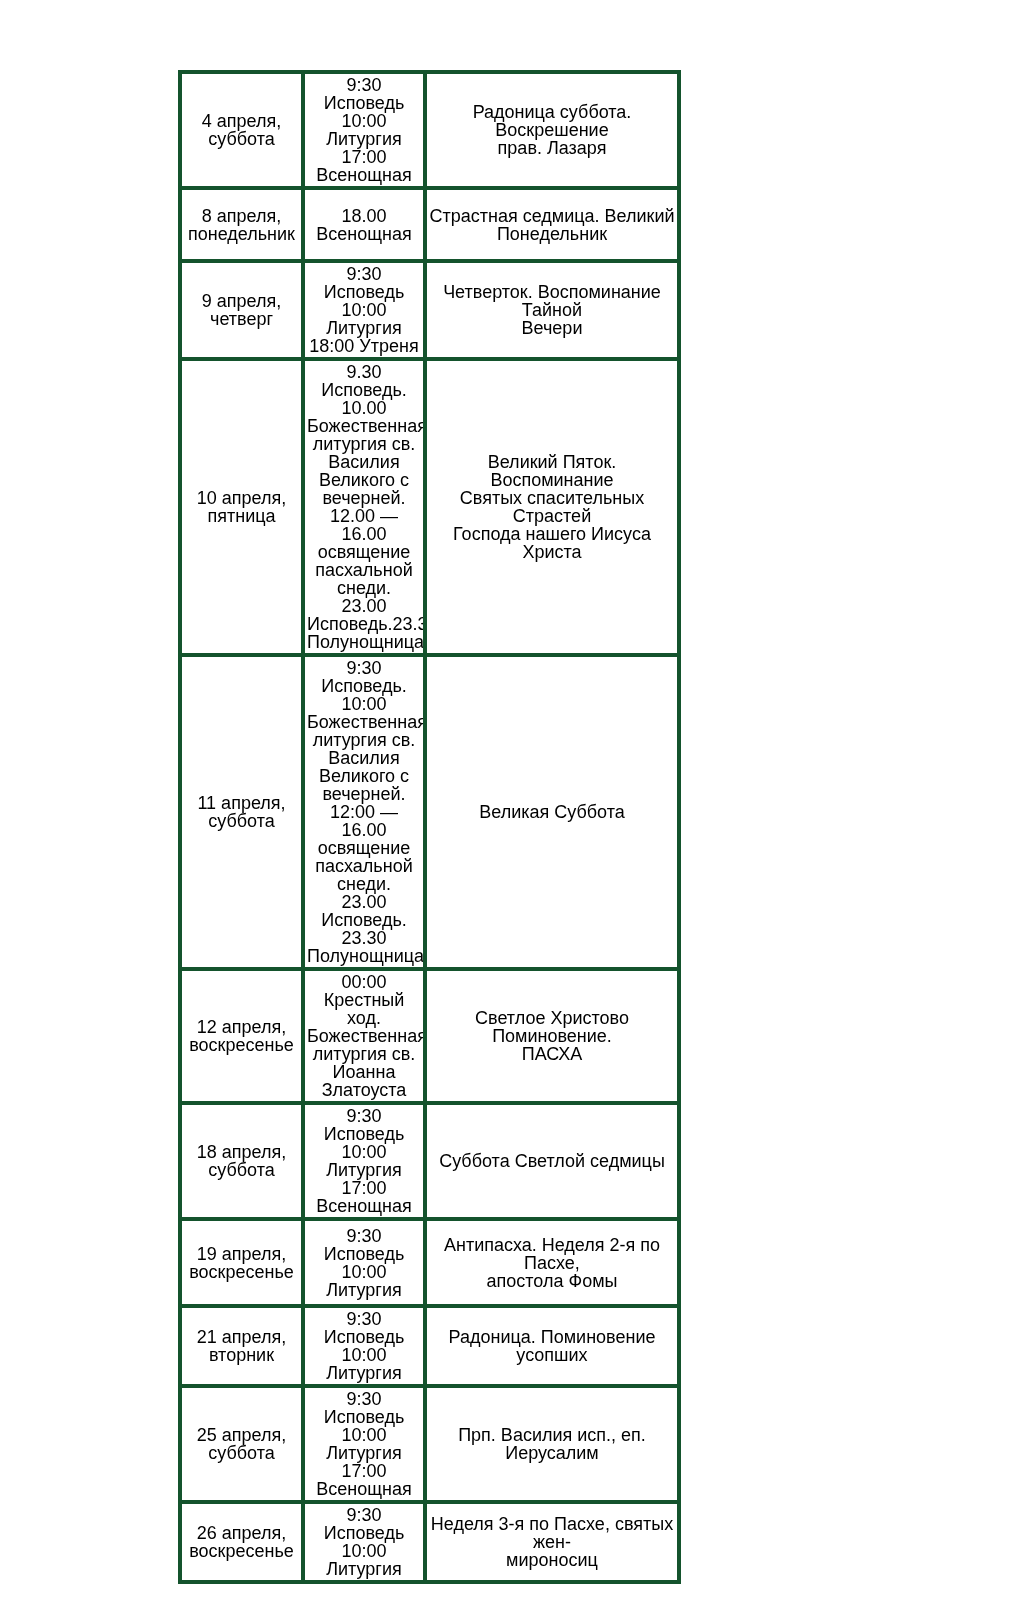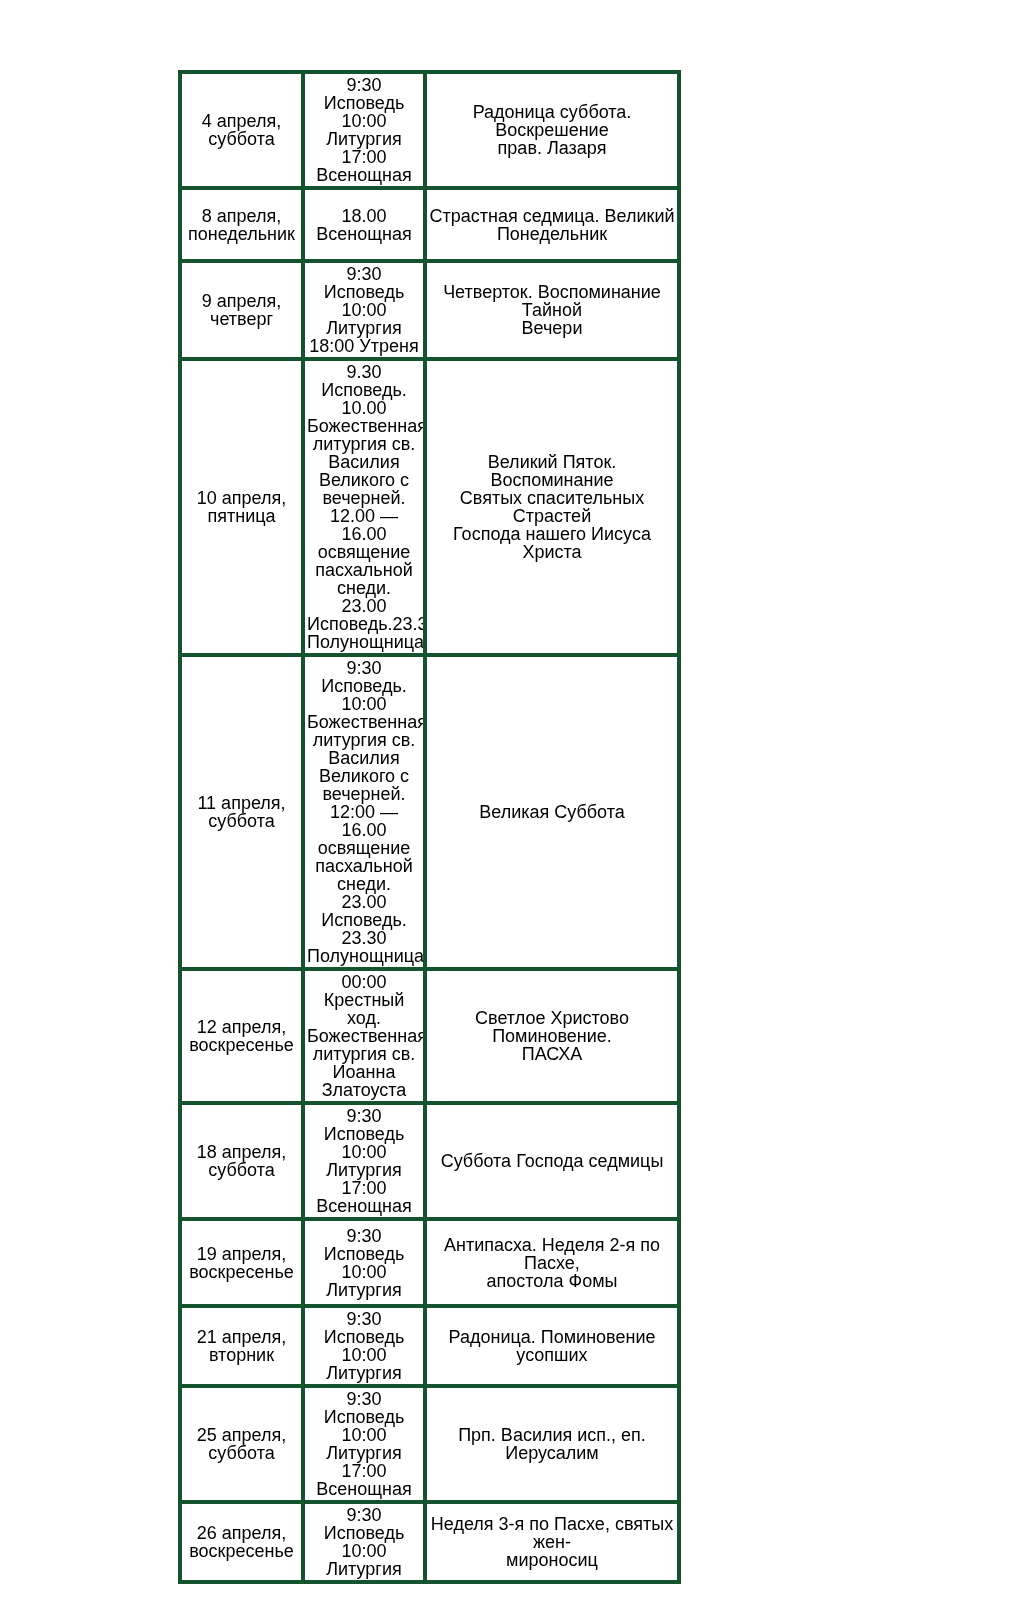--- a/index.html
+++ b/index.html
@@ -126,21 +126,21 @@
         <td>Светлое Христово Поминовение.
 ПАСХА</td>
       </tr>
       <tr style="height:74px">
         <td>18 апреля,
 суббота</td>
         <td>9:30 Исповедь
 10:00 Литургия
 17:00
 Всенощная</td>
-        <td>Суббота Господа седмицы</td>
+        <td>Суббота Светлой седмицы</td>
       </tr>
       <tr style="height:87px">
         <td>19 апреля,
 воскресенье</td>
         <td>9:30 Исповедь
 10:00 Литургия</td>
         <td>Антипасха. Неделя 2-я по Пасхе,
 апостола Фомы</td>
       </tr>
       <tr style="height:73px">

